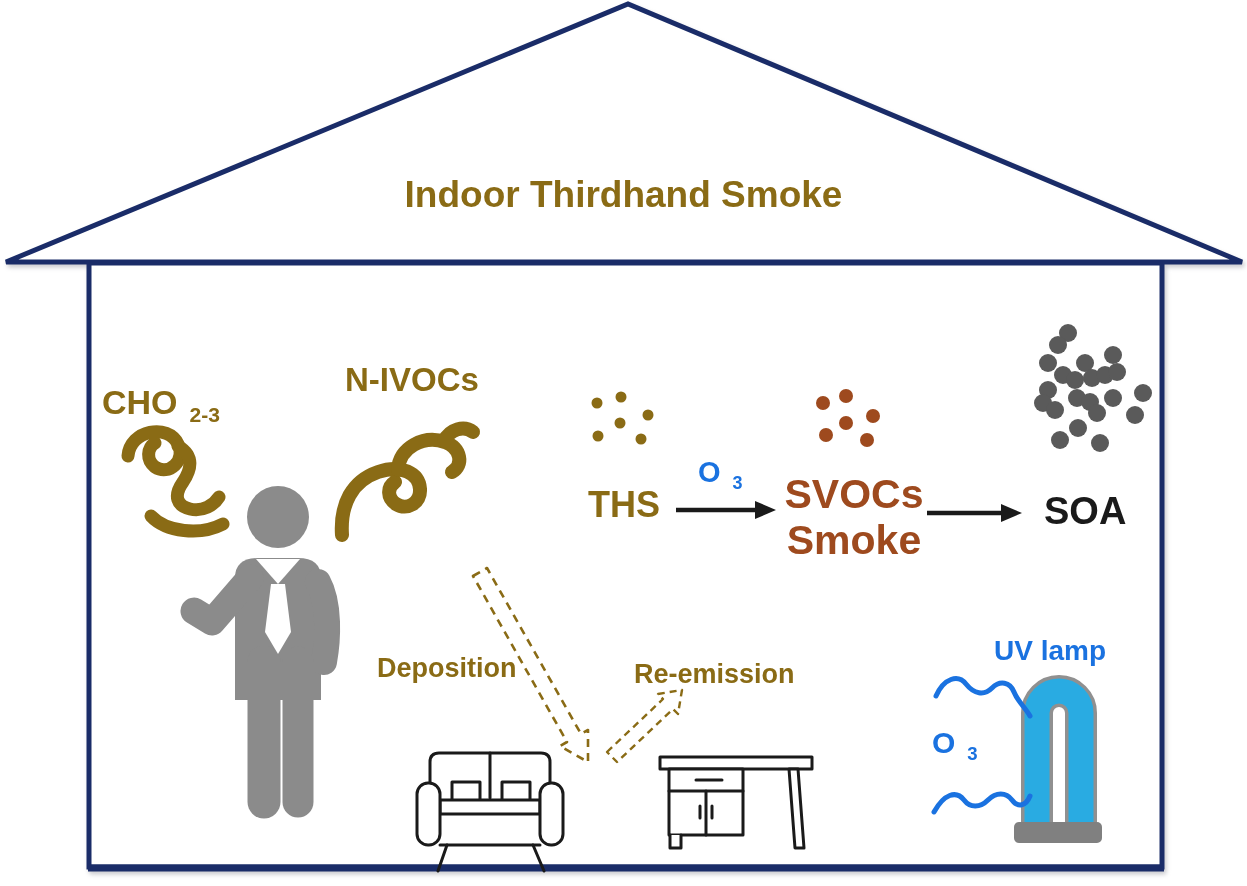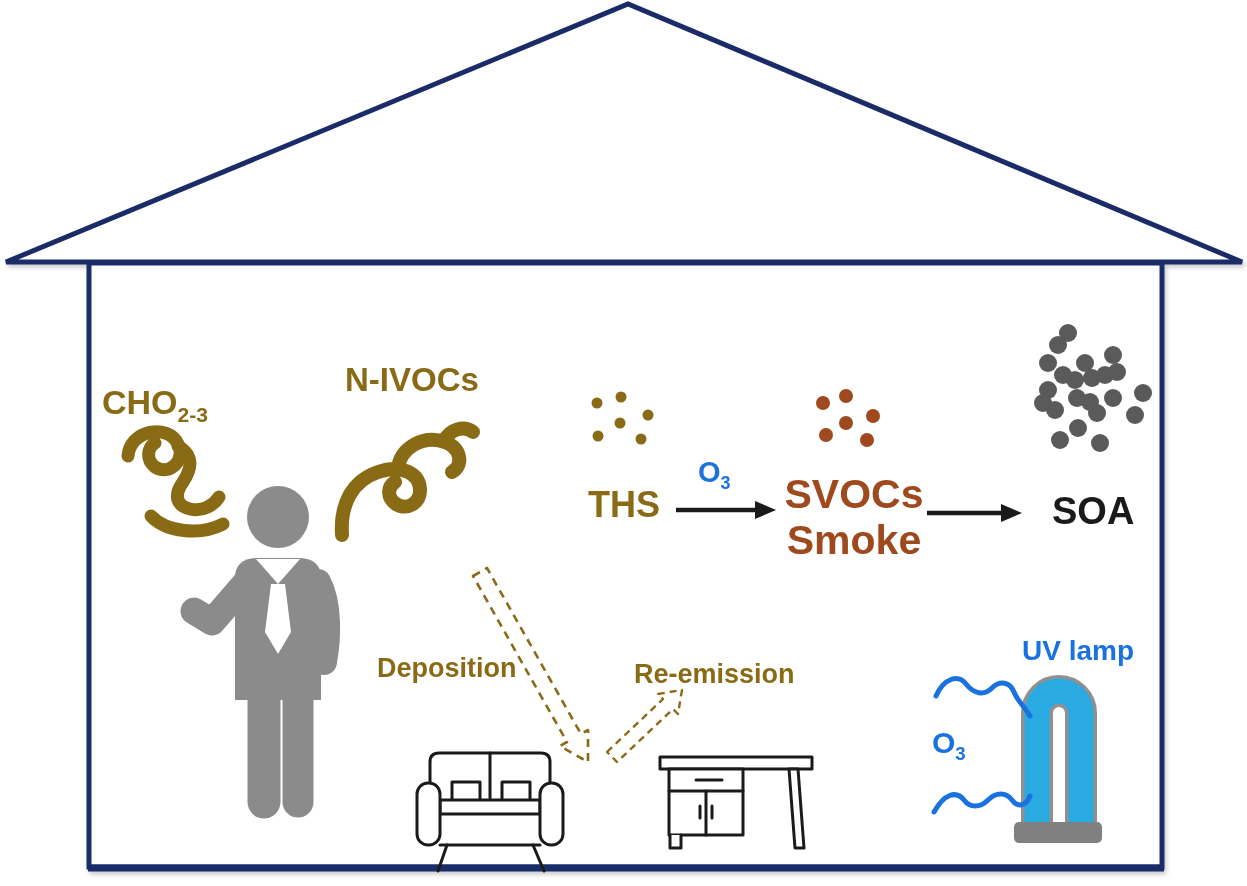--- a/index.html
+++ b/index.html
@@ -12,35 +12,35 @@
   }
   .diagram-svg{position:absolute;left:0;top:0;}
   .house-lines{filter:drop-shadow(2px 3px 2px rgba(110,110,120,0.35));}
   .lbl{
     position:absolute;
     font-weight:bold;
     white-space:nowrap;
     line-height:1.05;
     color:var(--gold);
   }
-  .lbl sub{font-size:0.62em;line-height:0;}
+  .lbl sub{font-size:0.62em;line-height:0;margin-left:12px;}
   .t-gold{color:var(--gold);}
   .t-brown{color:var(--brown);}
   .t-blue{color:var(--blue);}
-  .t-black{color:var(--ink);margin-left:8px;}
+  .t-black{color:var(--ink);}
   .title{font-size:37px;left:0;right:0;top:176px;text-align:center;}
   .cho{font-size:34px;left:102px;top:385px;}
   .nivocs{font-size:33px;left:345px;top:363px;}
   .ths{font-size:36px;left:588px;top:486px;}
   .o3r{font-size:29px;left:698px;top:457px;}
   .svocs{font-size:41px;left:778px;top:472px;width:152px;text-align:center;white-space:normal;line-height:1.12;}
   .soa{font-size:38px;left:1044px;top:492px;}
   .depo{font-size:27px;left:377px;top:654px;text-align:center;}
   .reem{font-size:27px;left:634px;top:648px;margin-top:12px;}
-  .uvlamp{font-size:28px;left:1022px;top:636px;}
+  .uvlamp{font-size:28px;left:994px;top:636px;}
   .o3l{font-size:30px;left:932px;top:727px;}
   .s-navy{stroke:var(--navy);}
   .s-gold{stroke:var(--gold);}
   .s-black{stroke:var(--ink);}
   .s-blue{stroke:var(--blue);}
   .f-gray{fill:var(--gray_person);}
   .f-white{fill:#ffffff;}
   .f-none{fill:none;}
 </style>
 </head>
@@ -162,20 +162,21 @@
       <path d="M1037,822 V713 A22,22 0 0 1 1081,713 V822" fill="none" stroke="#909090" stroke-width="32"></path>
       <path d="M1037,822 V713 A22,22 0 0 1 1081,713 V822" fill="none" stroke="var(--cyan)" stroke-width="25"></path>
       <rect x="1014" y="822" width="88" height="21" rx="5" fill="var(--gray_base)"></rect>
     </g>
     <g class="f-none s-blue" stroke-width="5" stroke-linecap="round">
       <path d="M936,696 C944,678 958,674 966,684 C974,694 984,696 992,688 C1000,680 1010,682 1014,692 C1018,702 1025,707 1030,716"></path>
       <path d="M934,812 C944,794 956,790 964,800 C970,808 980,808 988,800 C996,792 1006,792 1012,800 C1018,808 1026,806 1030,796"></path>
     </g>
   </svg>
 
+  <div class="lbl title t-gold">Indoor Thirdhand Smoke</div>
 
   <div class="lbl cho t-gold"><span>CHO</span><sub>2-3</sub></div>
 
   <div class="lbl nivocs t-gold">N-IVOCs</div>
 
   <div class="lbl ths t-gold">THS</div>
 
   <div class="lbl o3r t-blue"><span>O</span><sub>3</sub></div>
 
   <div class="lbl svocs t-brown"><span>SVOCs</span><br><span>Smoke</span></div>

